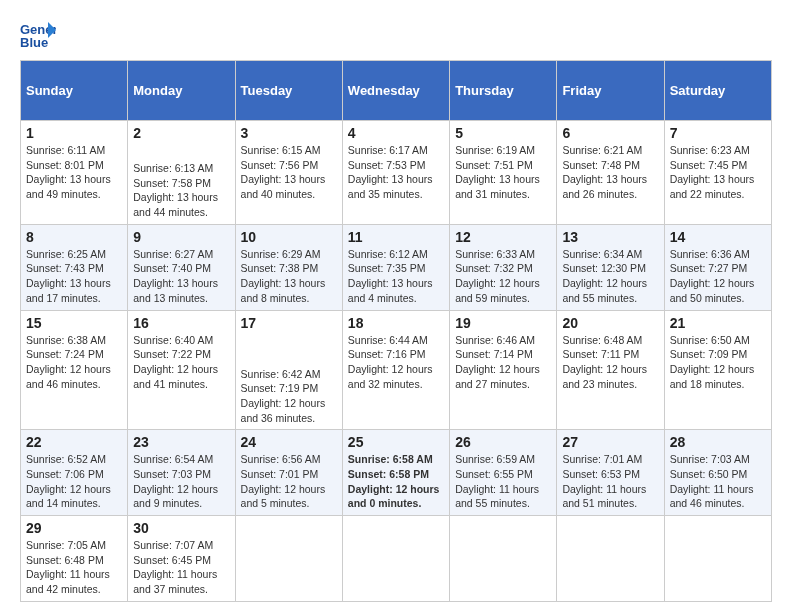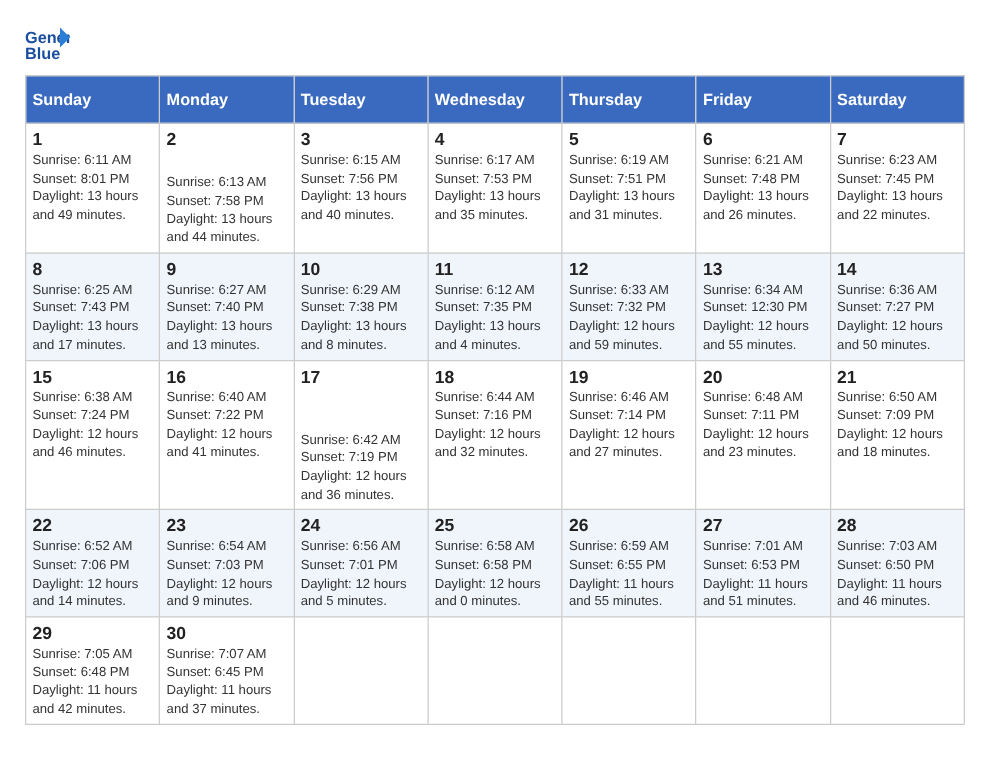--- a/index.html
+++ b/index.html
@@ -39,21 +39,21 @@
     }
     .calendar {
       width: 100%;
       border-collapse: collapse;
       font-size: 11px;
     }
     .calendar th {
       background: #3a6abf;
       color: #fff;
       text-align: left;
-      padding: 11px 5px;
+      padding: 22px 5px;
       font-size: 13px;
       font-weight: bold;
       border: 1px solid #ccc;
     }
     .calendar td {
       vertical-align: top;
       padding: 4px 5px;
       border: 1px solid #ccc;
       width: calc(100% / 7);
       height: 80px;
@@ -278,21 +278,21 @@
         </td>
         <td>
           <span class="day-num">24</span>
           <div class="day-info" style="white-space: pre-line;">Sunrise: 6:56 AM
 Sunset: 7:01 PM
 Daylight: 12 hours
 and 5 minutes.</div>
         </td>
         <td>
           <span class="day-num">25</span>
-          <div class="day-info" style="white-space: pre-line;">Sunrise: 6:58 AM
+          <div class="day-info" style="white-space: pre-line; font-weight: bold;">Sunrise: 6:58 AM
 Sunset: 6:58 PM
 Daylight: 12 hours
 and 0 minutes.</div>
         </td>
         <td>
           <span class="day-num">26</span>
           <div class="day-info" style="white-space: pre-line;">Sunrise: 6:59 AM
 Sunset: 6:55 PM
 Daylight: 11 hours
 and 55 minutes.</div>

